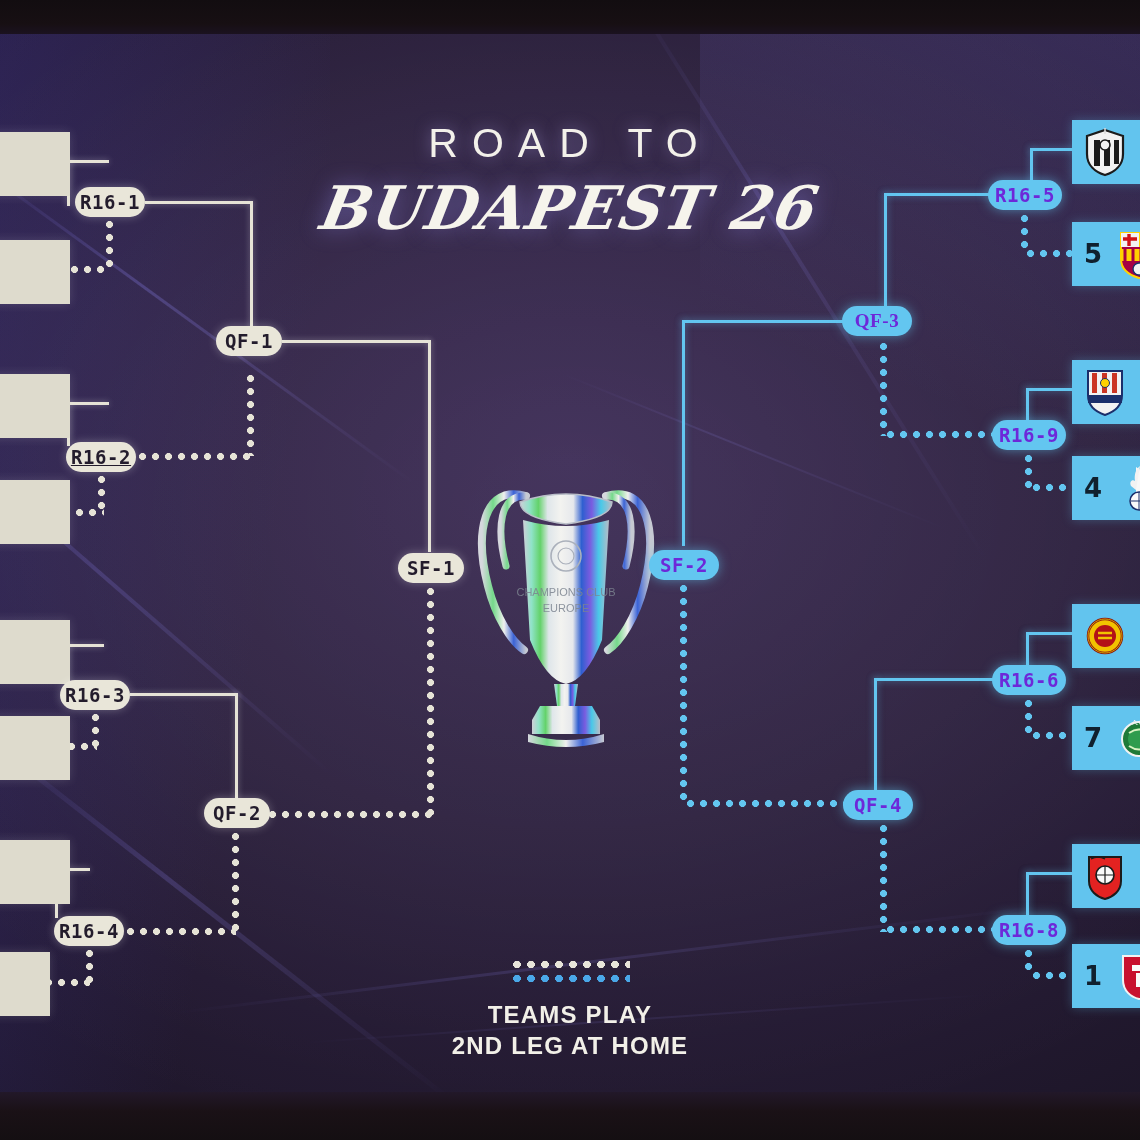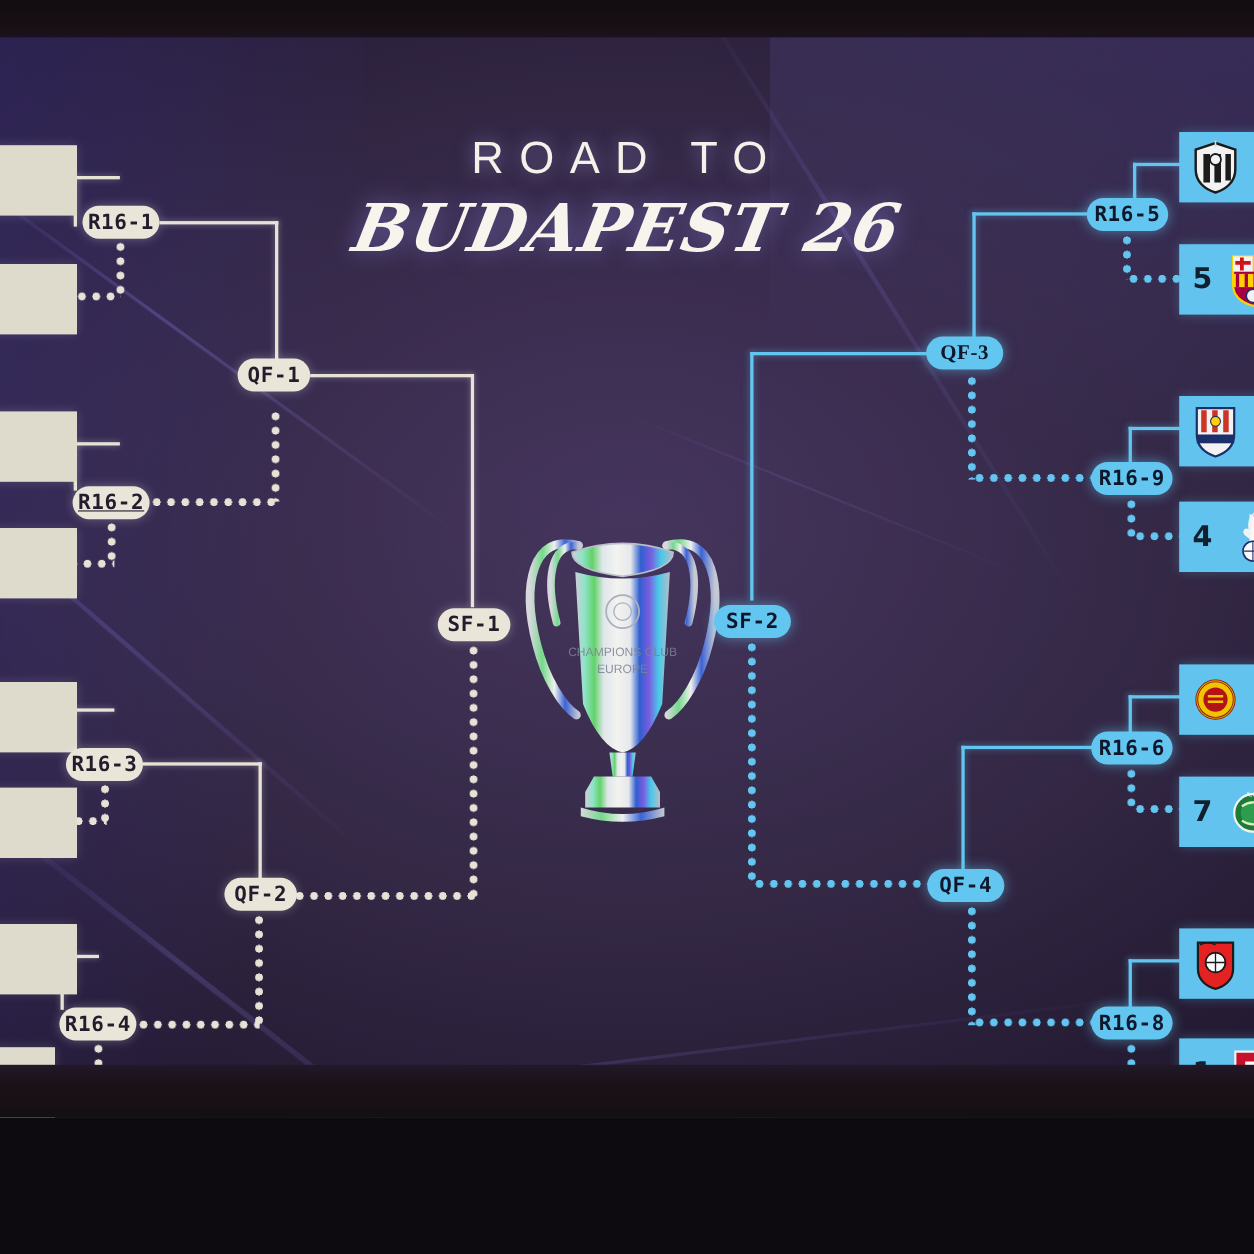--- a/index.html
+++ b/index.html
@@ -1,19 +1,19 @@
 <!DOCTYPE html>
 <html><head>
 <meta charset="utf-8">
 <style>
   html,body{margin:0;padding:0;background:#0d0a10;}
   body{width:1140px;height:1140px;overflow:hidden;
        font-family:"Liberation Sans","DejaVu Sans",sans-serif;}
 
-  #stage{position:relative;width:1140px;height:1016px;overflow:hidden;
+  #stage{position:relative;width:1140px;height:1140px;overflow:hidden;
          background:#150f16;}
 
   
   .screen{position:absolute;left:0;top:32px;width:1140px;height:1070px;
           background:
             radial-gradient(120% 90% at 50% 40%, #3b2a55 0%, #2e2240 38%, #241a33 60%, #1d1628 80%, #191222 100%);
           overflow:hidden;}
   .screen:after{content:"";position:absolute;inset:0;
      background:radial-gradient(130% 100% at 50% 45%, rgba(255,255,255,.055), rgba(0,0,0,0) 62%);}
 
@@ -34,21 +34,21 @@
         text-shadow:0 0 16px rgba(190,180,255,.5);}
   .buda{margin-top:6px;font-family:"DejaVu Serif",serif;font-style:italic;font-weight:700;
         font-size:60px;letter-spacing:1px;color:#f6f4ec;transform:skewX(-11deg);
         text-shadow:0 0 22px rgba(160,150,255,.45);}
 
   
   .pill{position:absolute;height:30px;border-radius:16px;display:flex;align-items:center;
         justify-content:center;font-size:19px;font-weight:700;letter-spacing:.6px;
         font-family:"DejaVu Sans Mono","Liberation Mono",monospace;z-index:20;}
   .pill.cream{background:#e9e6d9;color:#231c2c;box-shadow:0 0 10px rgba(255,255,255,.28);}
-  .pill.blue{background:#63c6f0;color:#0f172a;box-shadow:0 0 12px rgba(99,198,240,.55);}
+  .pill.blue{background:#63c6f0;color:#6d28d9;box-shadow:0 0 12px rgba(99,198,240,.55);}
 
   .team{position:absolute;height:64px;z-index:16;display:flex;align-items:center;}
   .team.cream{background:#dedbcd;box-shadow:0 0 10px rgba(255,255,255,.15);}
   .team.blue{background:#62c4ee;box-shadow:0 0 10px rgba(98,196,238,.30);}
   .seed{font-size:26px;font-weight:700;color:#10202e;font-family:"DejaVu Sans","Liberation Sans",sans-serif;}
   .crest{width:46px;height:50px;position:relative;flex:0 0 auto;}
 
   
   .ln{position:absolute;z-index:14;}
   .ln.cream{background:#e6e3d6;box-shadow:0 0 6px rgba(255,255,255,.35);}
@@ -329,18 +329,26 @@
         <text x="100" y="160" font-size="11" fill="#7c8490" text-anchor="middle" font-family="sans-serif" opacity=".85">CHAMPIONS CLUB</text>
         <text x="100" y="176" font-size="11" fill="#7c8490" text-anchor="middle" font-family="sans-serif" opacity=".85">EUROPE</text>
 
         <path d="M88 248 h24 l-3 22 h-18 z" fill="url(#holo)"></path>
         <path d="M74 270 h52 l8 14 h-68 z" fill="url(#holo)"></path>
         <path d="M66 284 h68 v14 h-68 z" fill="url(#holo)"></path>
         <path d="M62 298 q38 12 76 0 v8 q-38 10 -76 0 z" fill="url(#holo2)"></path>
       </svg>
     </div>
 
+    <div class="legend">
+      <div class="legdots w"></div>
+      <div class="legdots b"></div>
+      <div class="legtxt">
+        <div>TEAMS PLAY</div>
+        <div>2ND LEG AT HOME</div>
+      </div>
+    </div>
 
   </div>
 
   <div class="band-top"></div>
   <div class="band-bottom"></div>
 </div>
 
 </body></html>

